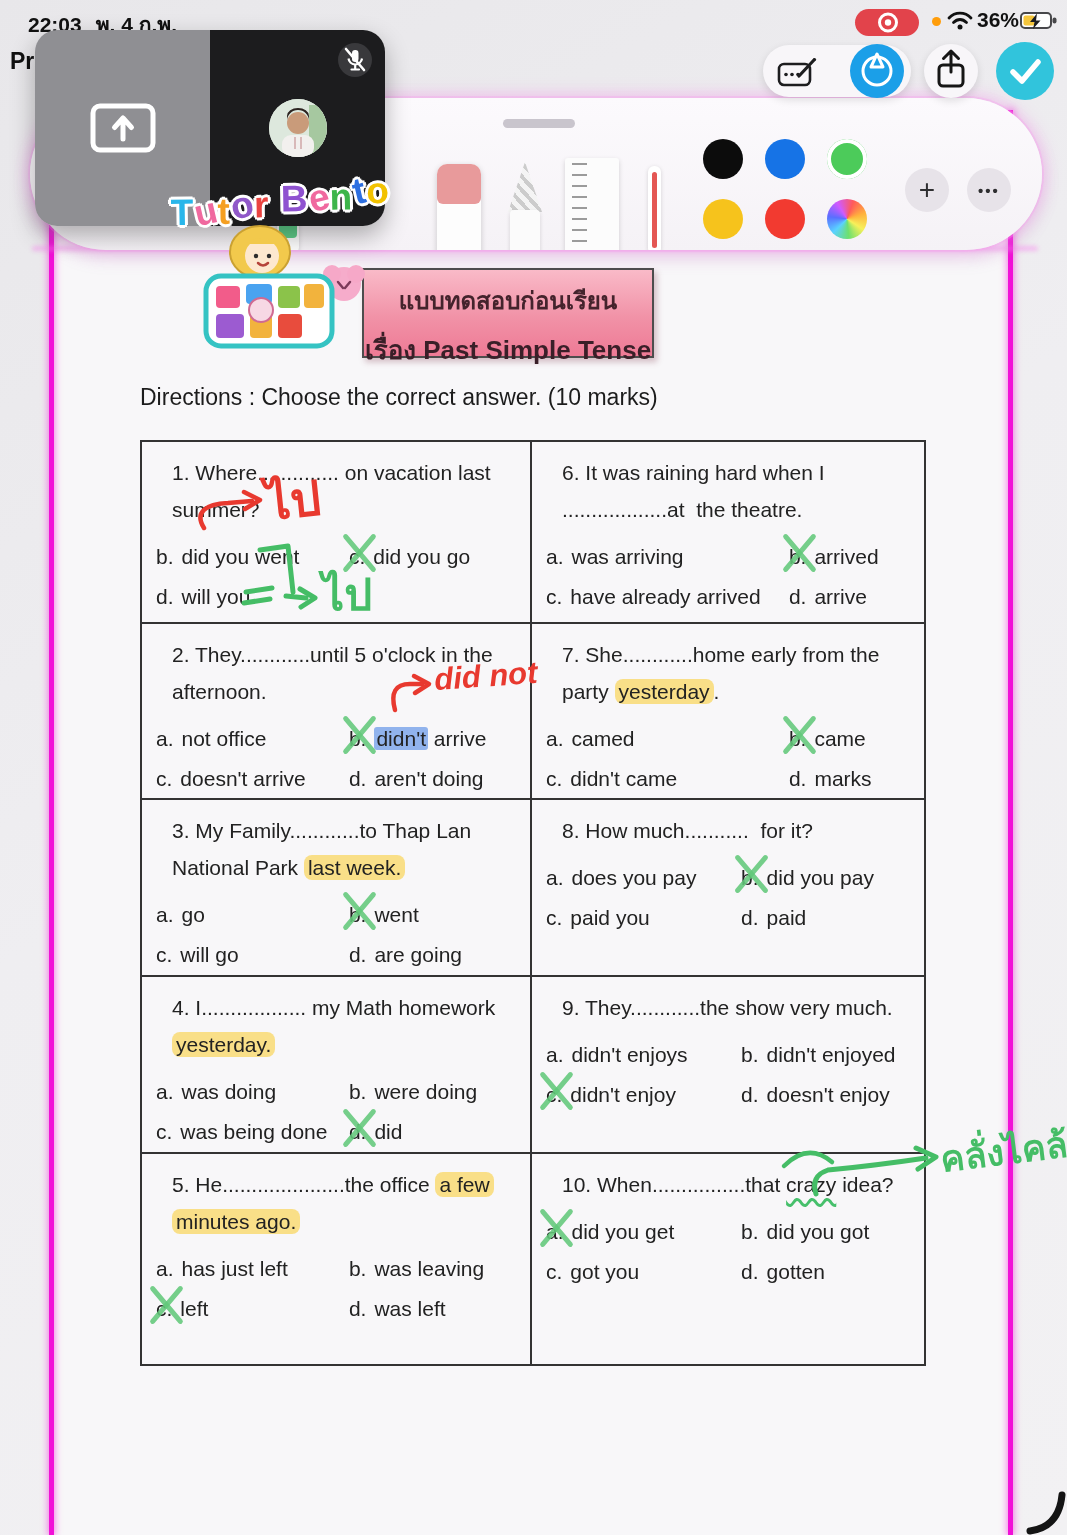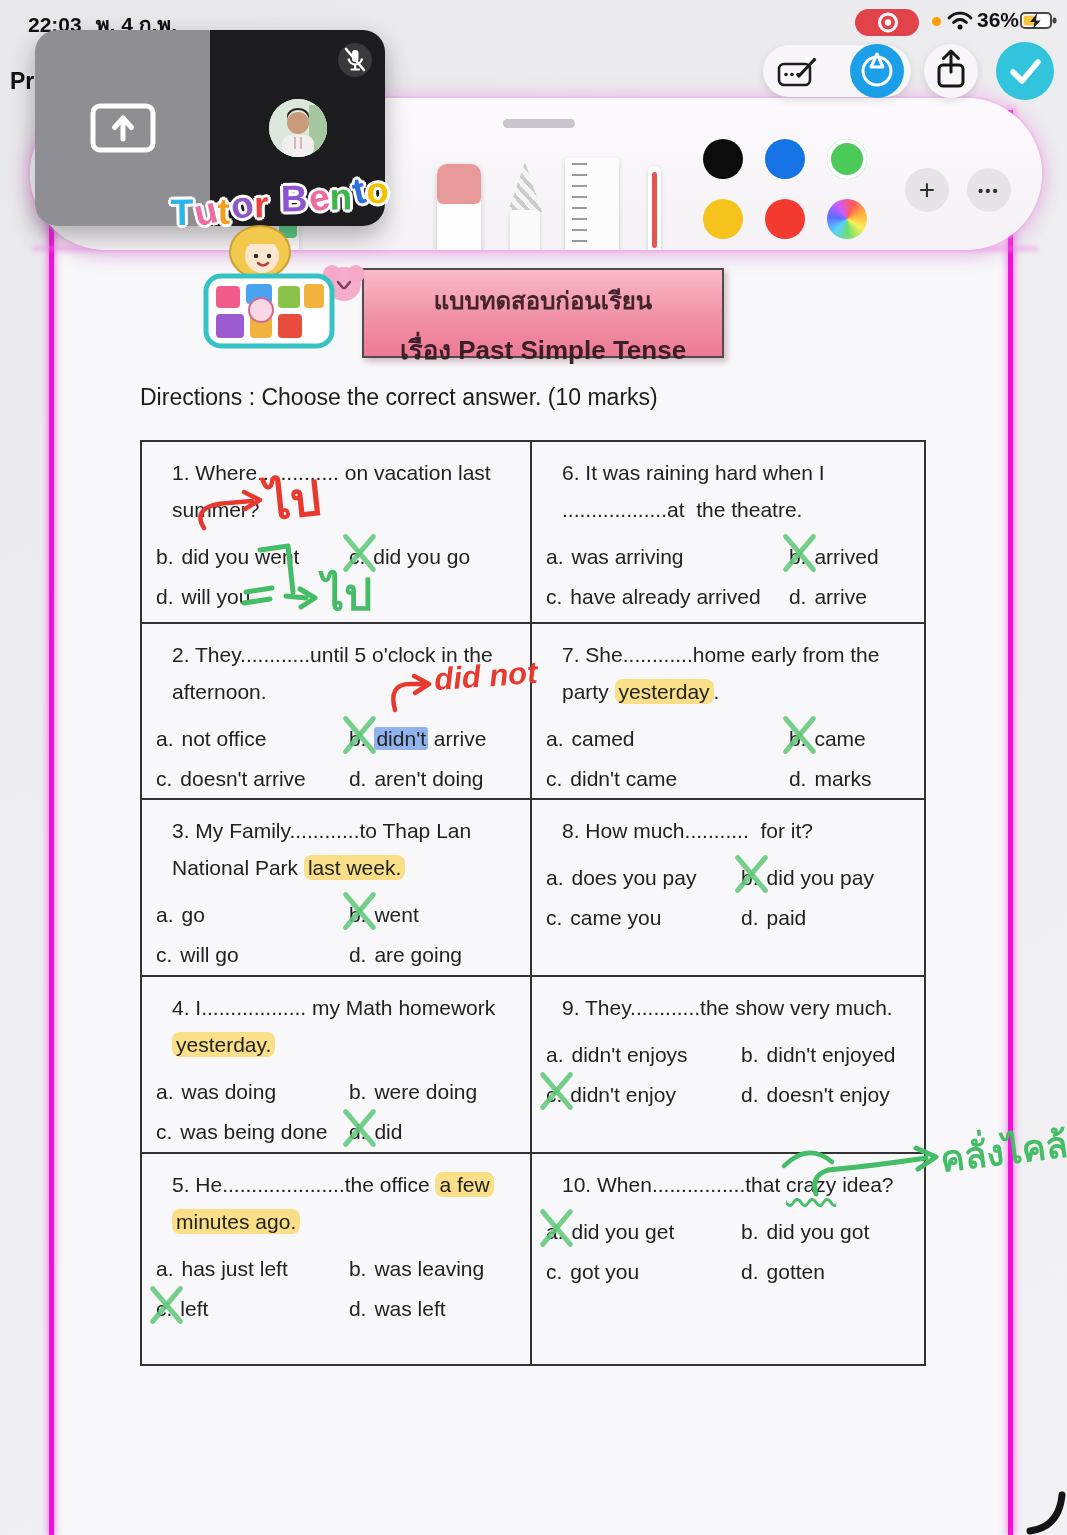--- a/index.html
+++ b/index.html
@@ -15,21 +15,21 @@
     background:rgba(249,128,238,.45);filter:blur(2px);}
   
   .sb-left{position:absolute;left:28px;top:8px;font-size:21px;font-weight:700;color:#111;}
   .sb-left .date{margin-left:14px;font-weight:700;}
   .rec-pill{position:absolute;left:855px;top:9px;width:64px;height:27px;border-radius:14px;background:#e2434b;}
   .rec-pill svg{position:absolute;left:0;top:0}
   .priv-dot{position:absolute;left:932px;top:17px;width:9px;height:9px;border-radius:50%;background:#ff9d0a;}
   .wifi{position:absolute;left:947px;top:9px;}
   .batt-pct{position:absolute;left:977px;top:8px;font-size:21px;font-weight:700;color:#111;}
   .battery{position:absolute;left:1020px;top:10px;}
-  .partial-title{position:absolute;left:10px;top:68px;font-size:23px;font-weight:700;color:#111;}
+  .partial-title{position:absolute;left:10px;top:48px;font-size:23px;font-weight:700;color:#111;}
   
   .pill{position:absolute;left:30px;top:98px;width:1012px;height:152px;border-radius:78px;
     background:linear-gradient(#fcfafd,#f5f2f6);
     box-shadow:0 0 0 2px rgba(250,160,240,.30),0 0 16px 3px rgba(248,140,238,.45),0 8px 18px rgba(150,110,160,.18);}
   .pill-clip{position:absolute;left:30px;top:98px;width:1012px;height:152px;border-radius:78px;overflow:hidden;}
   .handle{position:absolute;left:503px;top:119px;width:72px;height:9px;border-radius:5px;background:#c9c5cd;}
   .marker-green{position:absolute;left:277px;top:150px;width:22px;height:104px;border-radius:7px;background:#fdfdfd;box-shadow:0 2px 5px rgba(0,0,0,.15);}
   .marker-green::before{content:"";position:absolute;left:2px;bottom:16px;width:18px;height:26px;border-radius:4px;background:#5fcf8a;}
   .eraser{position:absolute;left:437px;top:164px;width:44px;height:120px;border-radius:10px;background:#fdfdfd;box-shadow:0 2px 6px rgba(0,0,0,.18);}
   .eraser::before{content:"";position:absolute;left:0;top:0;width:44px;height:40px;border-radius:10px 10px 6px 6px;background:#e89a9b;}
@@ -62,21 +62,21 @@
   .sshare{position:absolute;left:50%;top:50%;transform:translate(-50%,-50%);}
   .avatar{position:absolute;left:50%;top:50%;transform:translate(-50%,-50%);width:58px;height:58px;border-radius:50%;overflow:hidden;background:#dfe9df;}
   .mic-off{position:absolute;right:12px;top:12px;}
   
   .logo{position:absolute;left:170px;top:182px;z-index:30;transform:rotate(-7deg);
     font-size:37px;font-weight:700;letter-spacing:1px;white-space:pre;}
   .logo span{display:inline-block;
     text-shadow:-2px -2px 0 #fff,2px -2px 0 #fff,-2px 2px 0 #fff,2px 2px 0 #fff,0 -3px 0 #fff,0 3px 0 #fff,-3px 0 0 #fff,3px 0 0 #fff;}
   .mascot{position:absolute;left:198px;top:212px;z-index:29;}
   
-  .banner{position:absolute;left:362px;top:268px;width:362px;height:90px;box-sizing:border-box;
+  .banner{position:absolute;left:362px;top:268px;width:292px;height:90px;box-sizing:border-box;
     background:linear-gradient(#f9bac8 0%,#f192a7 55%,#ee7a95 100%);
     border:2px solid #4d4d4d;box-shadow:3px 4px 6px rgba(120,40,60,.28);text-align:center;z-index:5;}
   .banner-l1{font-size:24px;font-weight:700;color:#44232c;margin-top:11px;}
   .banner-l2{font-size:26px;font-weight:700;color:#3a1f28;margin-top:9px;}
   
   .directions{position:absolute;left:140px;top:384px;font-size:23px;color:#1c1c1c;}
   .directions b{font-weight:400;}
   
   .wtable{position:absolute;left:140px;top:440px;width:786px;height:926px;box-sizing:border-box;
     border:2px solid #333;display:grid;grid-template-columns:390px 392px;
@@ -301,21 +301,21 @@
           <div class="opt xm"><span class="olabel">b.</span><span>went</span></div>
           <div class="opt"><span class="olabel">c.</span><span>will go</span></div>
           <div class="opt"><span class="olabel">d.</span><span>are going</span></div>
         </div>
       </div>
       <div class="cell">
         <p class="qtext"><span>8. How much...........  for it?</span></p>
         <div class="opts">
           <div class="opt"><span class="olabel">a.</span><span>does you pay</span></div>
           <div class="opt xm"><span class="olabel">b.</span><span>did you pay</span></div>
-          <div class="opt"><span class="olabel">c.</span><span>came you</span></div>
+          <div class="opt"><span class="olabel">c.</span><span>paid you</span></div>
           <div class="opt"><span class="olabel">d.</span><span>paid</span></div>
         </div>
       </div>
       <div class="cell colL">
         <p class="qtext"><span>4. I.................. my Math homework
 </span><span class="hl-yellow">yesterday.</span></p>
         <div class="opts">
           <div class="opt"><span class="olabel">a.</span><span>was doing</span></div>
           <div class="opt"><span class="olabel">b.</span><span>were doing</span></div>
           <div class="opt"><span class="olabel">c.</span><span>was being done</span></div>

